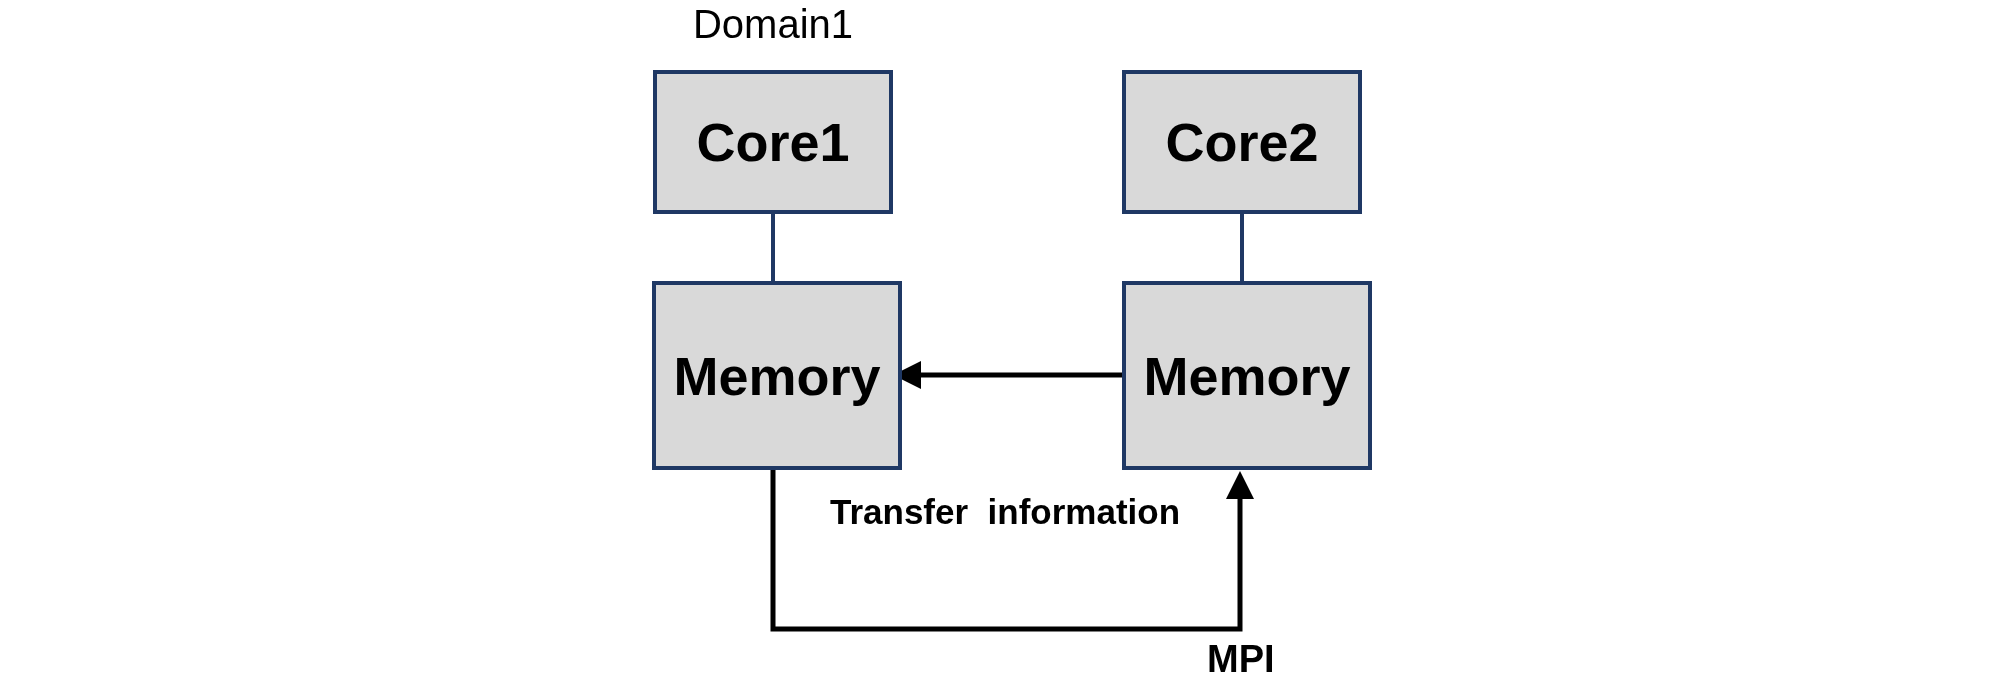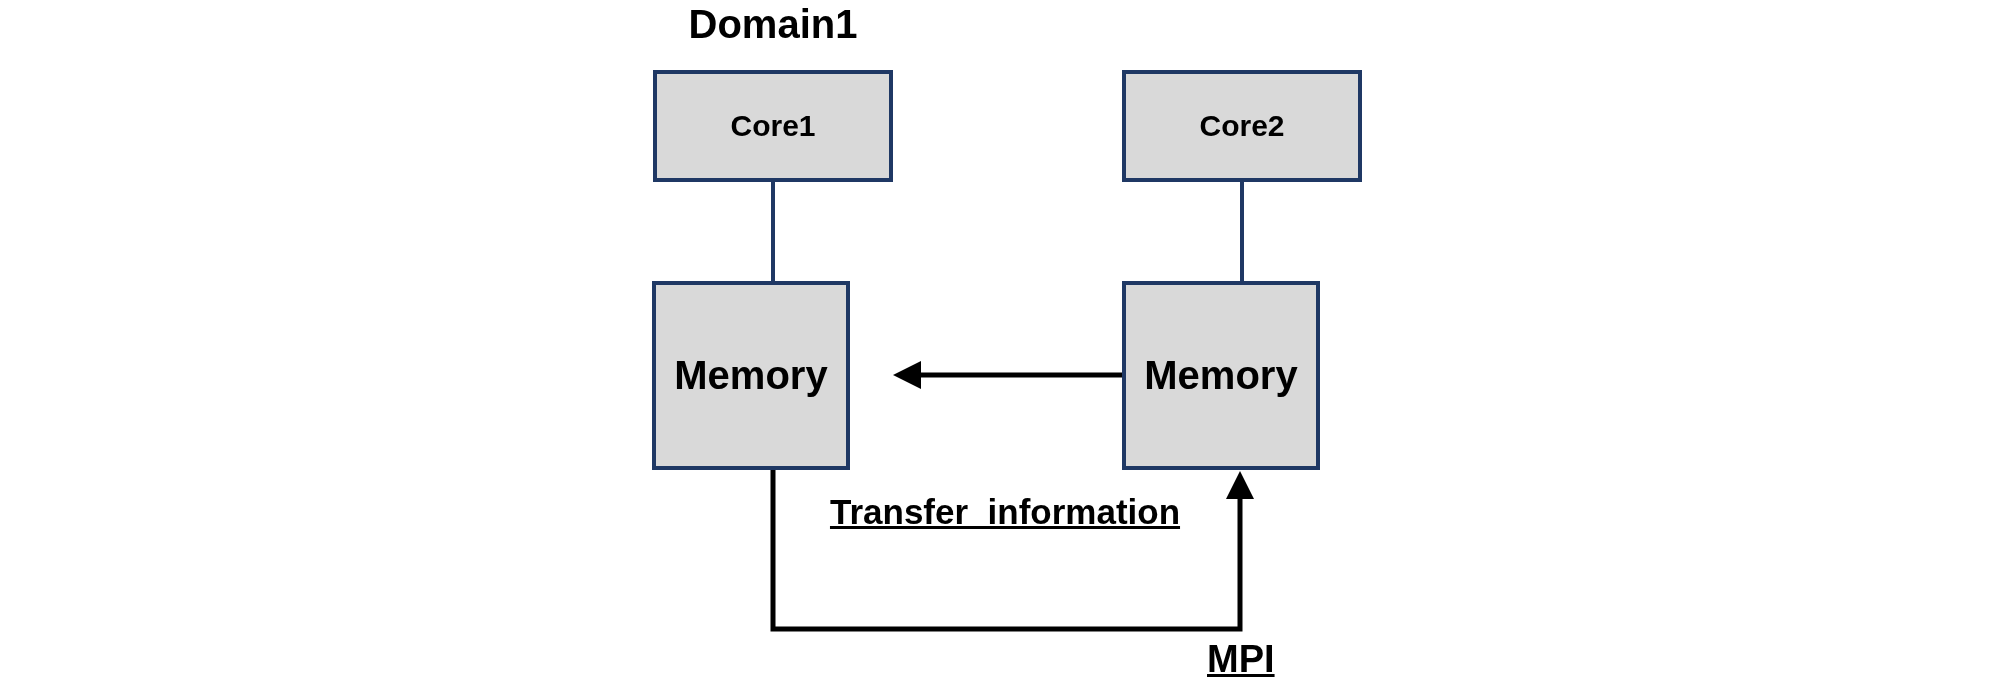--- a/index.html
+++ b/index.html
@@ -24,33 +24,33 @@
   .black-line{stroke:var(--arrow-black);stroke-width:5;fill:none;}
   .black-head{fill:var(--arrow-black);stroke:none;}
   .node{
     position:absolute;
     background:var(--box-fill);
     border:4px solid var(--box-border);
     box-sizing:border-box;
     display:flex;align-items:center;justify-content:center;
     font-weight:bold;
   }
-  .core{width:240px;height:112px;top:70px;font-size:30px;}
+  .core{width:240px;height:144px;top:70px;font-size:54px;}
   .core.c1{left:653px;}
   .core.c2{left:1122px;justify-content:center;}
-  .memory{width:198px;height:189px;top:281px;font-size:40px;}
+  .memory{width:250px;height:189px;top:281px;font-size:54px;}
   .memory.m1{left:652px;}
   .memory.m2{left:1122px;}
   .domain-label{
     position:absolute;top:0;width:240px;
-    text-align:center;font-weight:bold;font-size:40px;line-height:48px;
+    text-align:center;font-weight:normal;font-size:40px;line-height:48px;
   }
   .domain-label.d1{left:653px;}
   .domain-label.d2{left:1122px;}
-  .caption{position:absolute;font-weight:bold;white-space:pre;text-decoration:underline;}
+  .caption{position:absolute;font-weight:bold;white-space:pre;}
   .caption.transfer{
     left:775px;top:492px;width:460px;
     text-align:center;font-size:35px;
   }
   .caption.mpi{left:1207px;top:638px;font-size:38px;}
 </style>
 </head>
 <body>
 
 <div class="stage">

